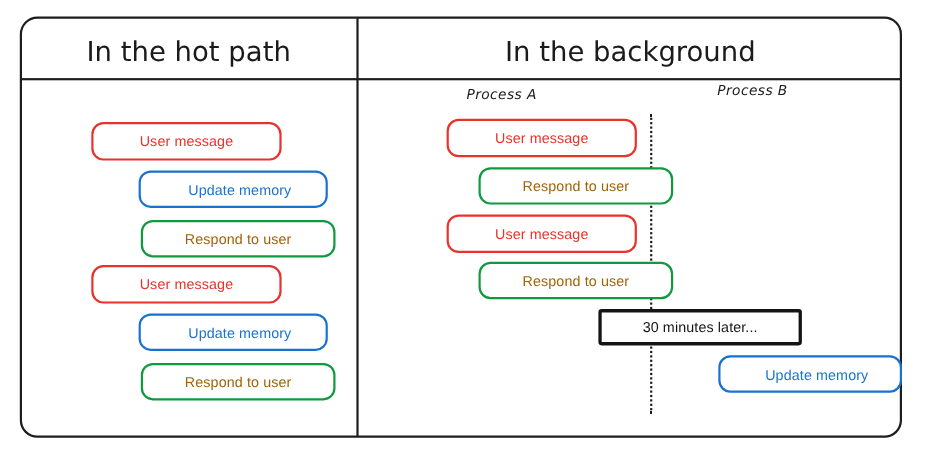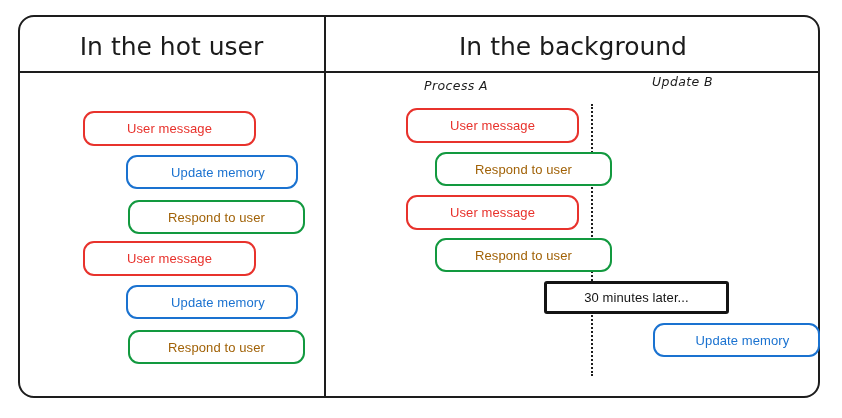--- a/index.html
+++ b/index.html
@@ -111,27 +111,27 @@
 </style>
 </head>
 <body>
 
 <div id="stage">
 
   <div class="frame"></div>
   <div class="hdr-rule"></div>
   <div class="v-rule"></div>
 
-  <div class="panel-title" id="title-left">In the hot user</div>
+  <div class="panel-title" id="title-left">In the hot path</div>
 
   <div class="panel-title" id="title-right">In the background</div>
 
   <div class="proc-label" id="proc-a">Process A</div>
 
-  <div class="proc-label" id="proc-b">Update B</div>
+  <div class="proc-label" id="proc-b">Process B</div>
 
   <div class="dotted-divider"></div>
 
   <div id="nodes-layer">
       <div class="node red" style="left: 55px; top: 111px; width: 173px; height: 35px;">
         <span>User message</span>
       </div>
       <div class="node blue" style="left: 98px; top: 155px; width: 172px; height: 34px;">
         <span>Update memory</span>
       </div>

